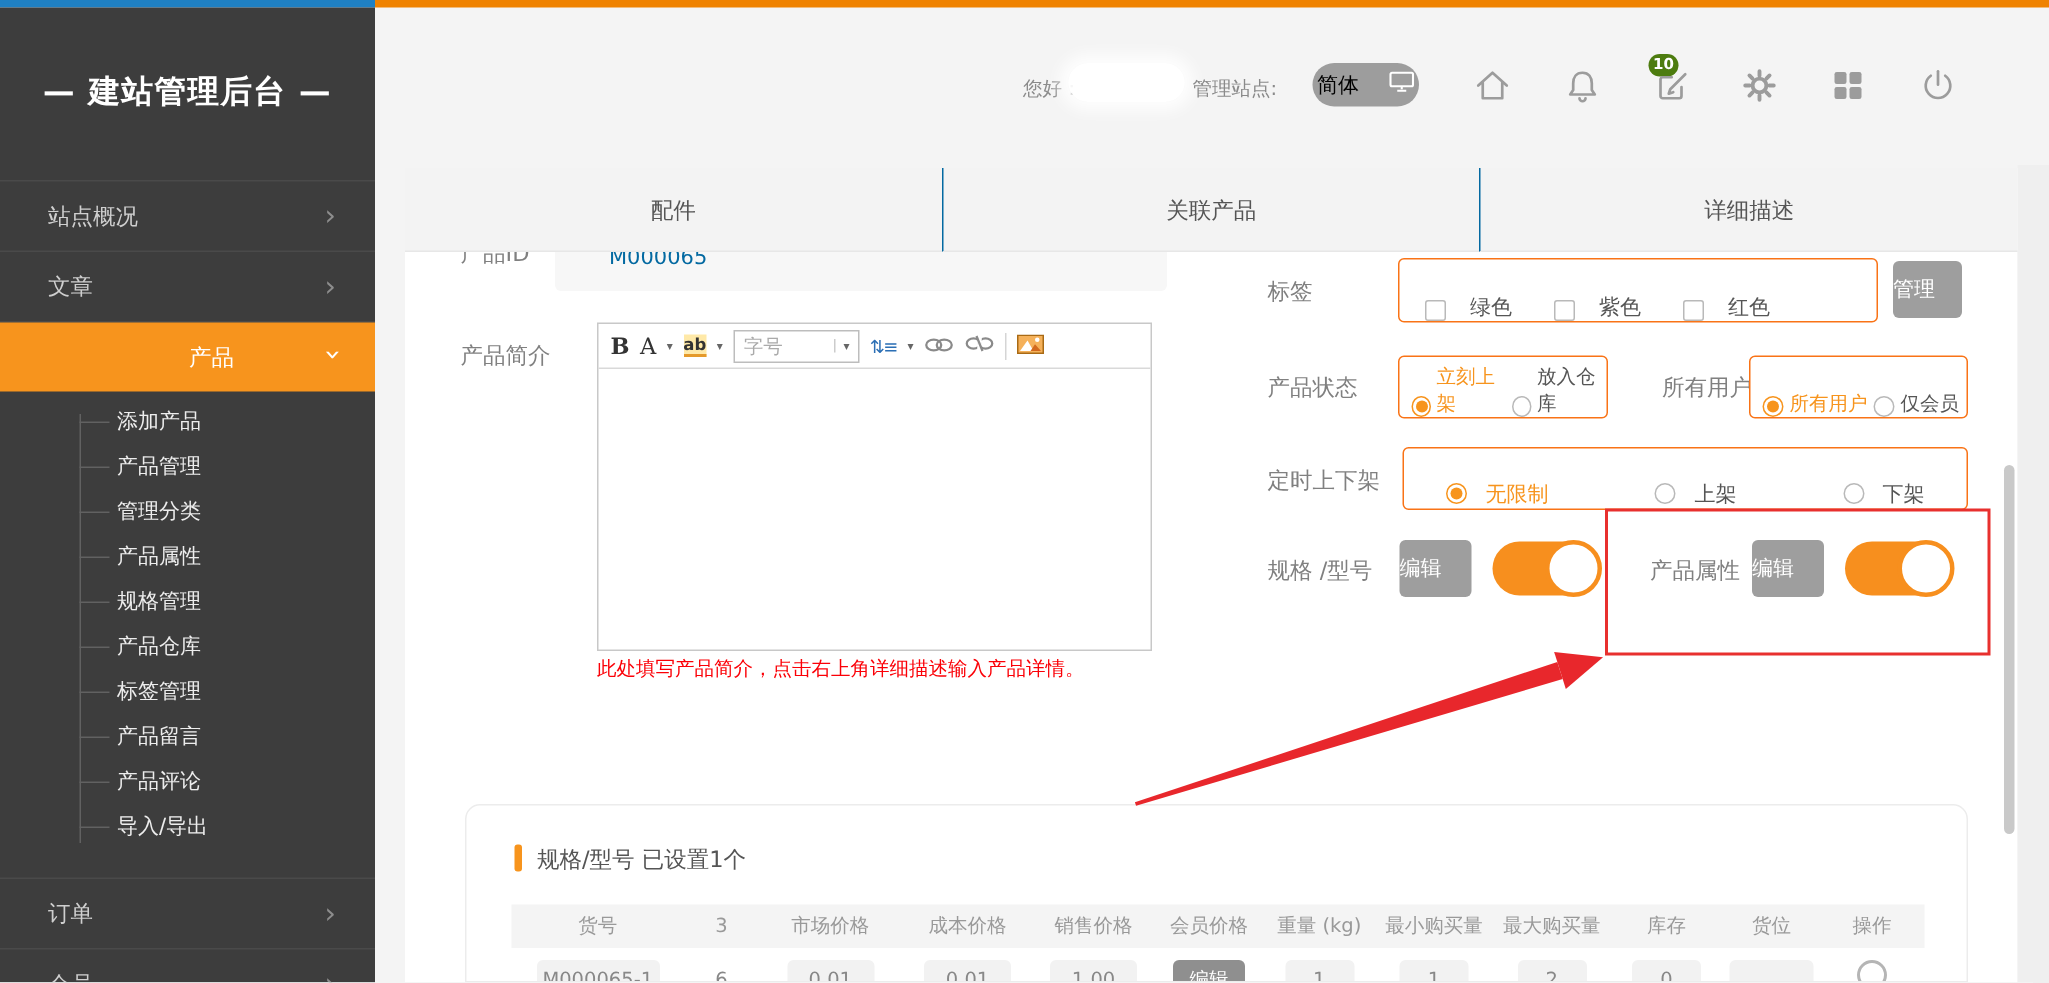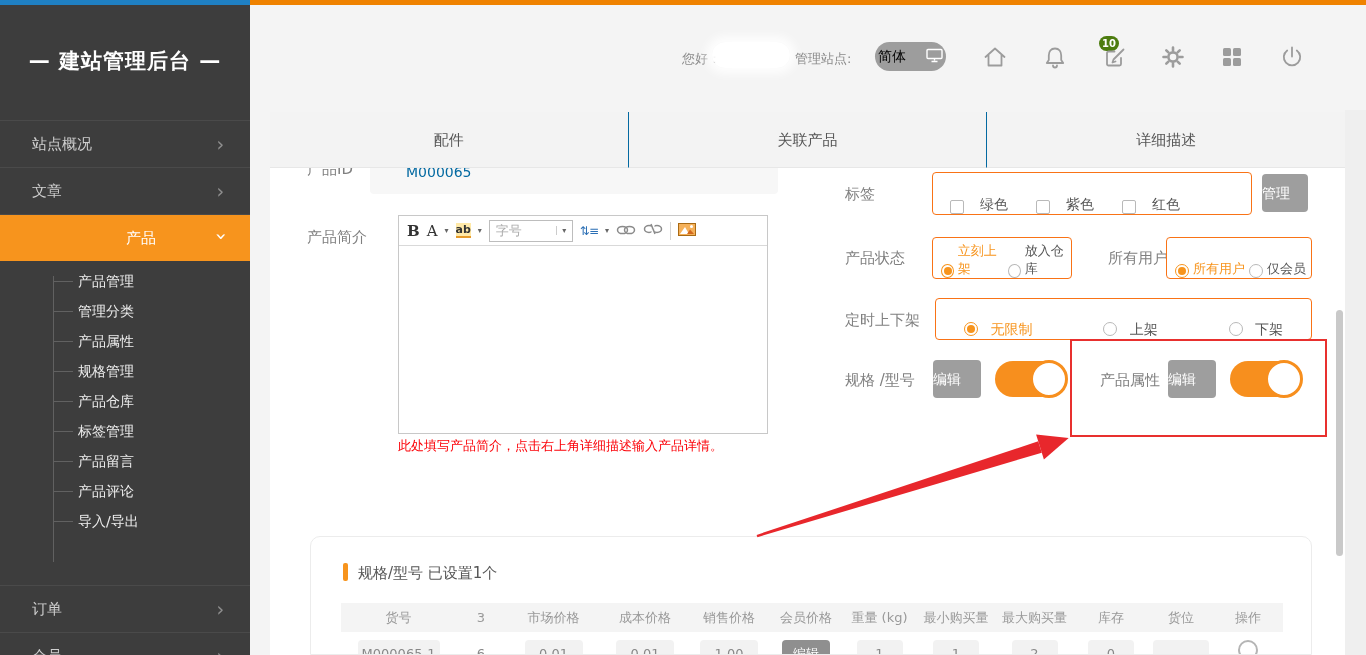--- a/index.html
+++ b/index.html
@@ -132,20 +132,21 @@
       <span>文章</span>
       <span class="chev">›</span>
     </div>
     <div class="nav-item active" style="top:209px">
       <span>产品</span>
       <span class="chev">›</span>
     </div>
 
     <ul class="submenu">
       <div class="treeline"></div>
+      <li>添加产品</li>
       <li>产品管理</li>
       <li>管理分类</li>
       <li>产品属性</li>
       <li>规格管理</li>
       <li>产品仓库</li>
       <li>标签管理</li>
       <li>产品留言</li>
       <li>产品评论</li>
       <li>导入/导出</li>
     </ul>

